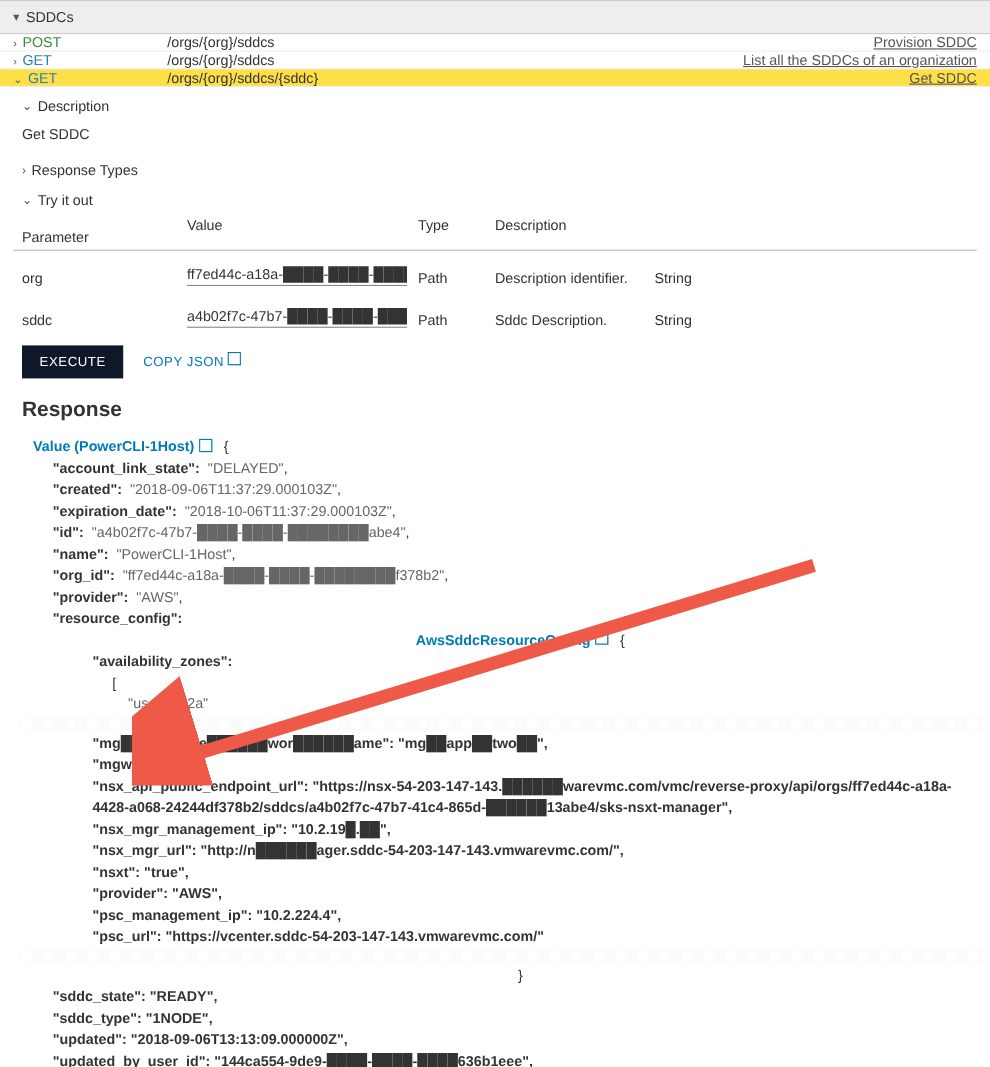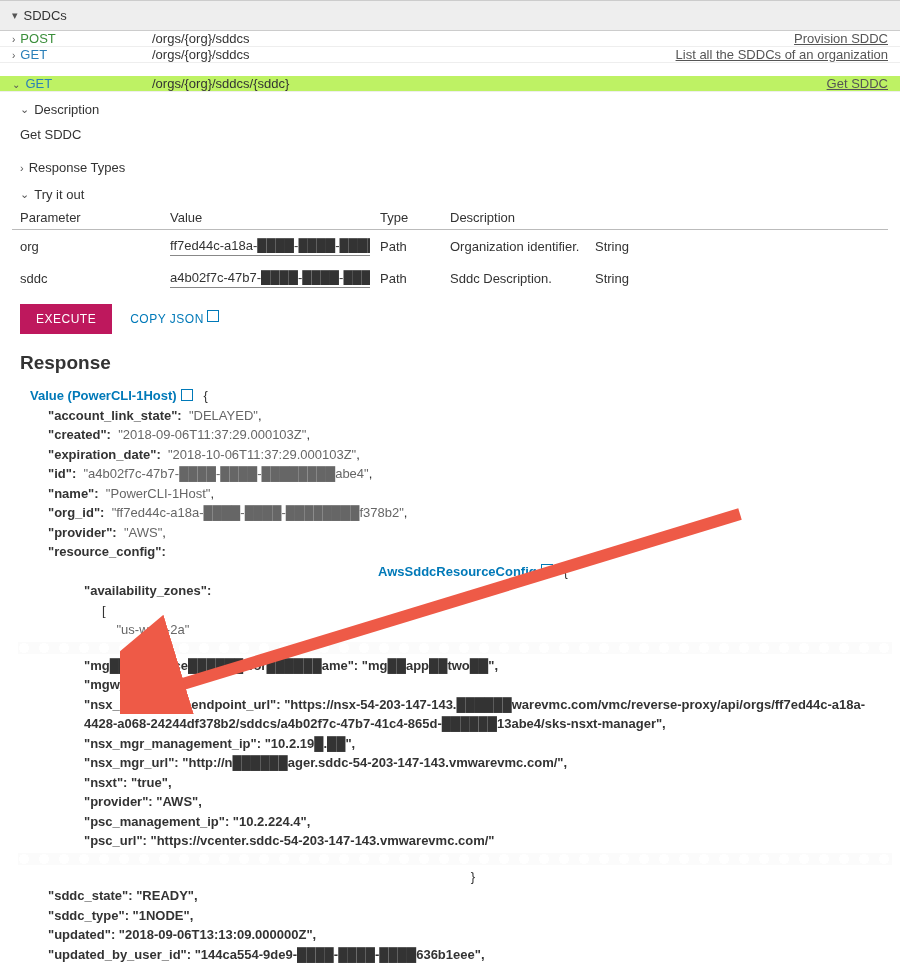--- a/index.html
+++ b/index.html
@@ -23,21 +23,21 @@
     gap: 6px;
   }
   .chev { font-size: 11px; color: #555; }
   .endpoint-row {
     display: flex;
     align-items: center;
     padding: 0 12px;
     border-bottom: 1px solid #eee;
     font-size: 13px;
   }
-  .endpoint-row.selected { background: #bef264; margin-top: 13px; }
+  .endpoint-row.selected { background: #fde047; }
   .method { width: 140px; color: #333; }
   .method-post { color: #3b8e3b; }
   .method-get { color: #2a7fb8; }
   .chev-r { color: #555; font-size: 10px; margin-right: 5px; }
   .path { flex: 1; color: #333; }
   .desc-right { color: #555; text-align: right; text-decoration: underline; }
   .sub-body { padding: 0 12px 12px 12px; }
   .sub-section {
     padding: 8px 8px 8px 8px;
     font-size: 13px;
@@ -52,23 +52,23 @@
   .param-table-head {
     display: flex;
     border-bottom: 1px solid #bbb;
     padding: 6px 8px 4px 8px;
     color: #333;
     font-size: 13px;
   }
   .param-row {
     display: flex;
     padding: 6px 8px;
-    align-items: center;
-  }
-  .col-param { width: 150px; }
+    align-items: flex-end;
+  }
+  .col-param { width: 150px; margin-top: 11px; }
   .col-value { width: 210px; }
   .col-type  { width: 70px; }
   .col-desc  { width: 145px; }
   .col-dtype { flex: 1; }
   .value-input {
     border: none;
     border-bottom: 1px solid #888;
     font-size: 13px;
     width: 200px;
     padding: 2px 0;
@@ -76,21 +76,21 @@
     font-family: inherit;
     background: transparent;
   }
   .actions {
     display: flex;
     align-items: center;
     gap: 18px;
     padding: 10px 8px;
   }
   .btn-execute {
-    background: #be185d;
+    background: #0f172a;
     color: #fff;
     border: none;
     padding: 8px 16px;
     font-size: 12px;
     letter-spacing: 0.5px;
     cursor: pointer;
   }
   .copy-json {
     color: #0079b8;
     font-size: 12px;
@@ -208,21 +208,21 @@
       <span class="col-param">Parameter</span>
       <span class="col-value">Value</span>
       <span class="col-type">Type</span>
       <span class="col-desc">Description</span>
     </div>
 
     <div class="param-row">
       <span class="col-param">org</span>
       <span class="col-value"><input class="value-input" value="ff7ed44c-a18a-████-████-████████78b2" style=""></span>
       <span class="col-type">Path</span>
-      <span class="col-desc">Organization identifier.</span>
+      <span class="col-desc">Description identifier.</span>
       <span class="col-dtype">String</span>
     </div>
     <div class="param-row">
       <span class="col-param">sddc</span>
       <span class="col-value"><input class="value-input" value="a4b02f7c-47b7-████-████-████████abe4" style=""></span>
       <span class="col-type">Path</span>
       <span class="col-desc">Sddc Description.</span>
       <span class="col-dtype">String</span>
     </div>
 

